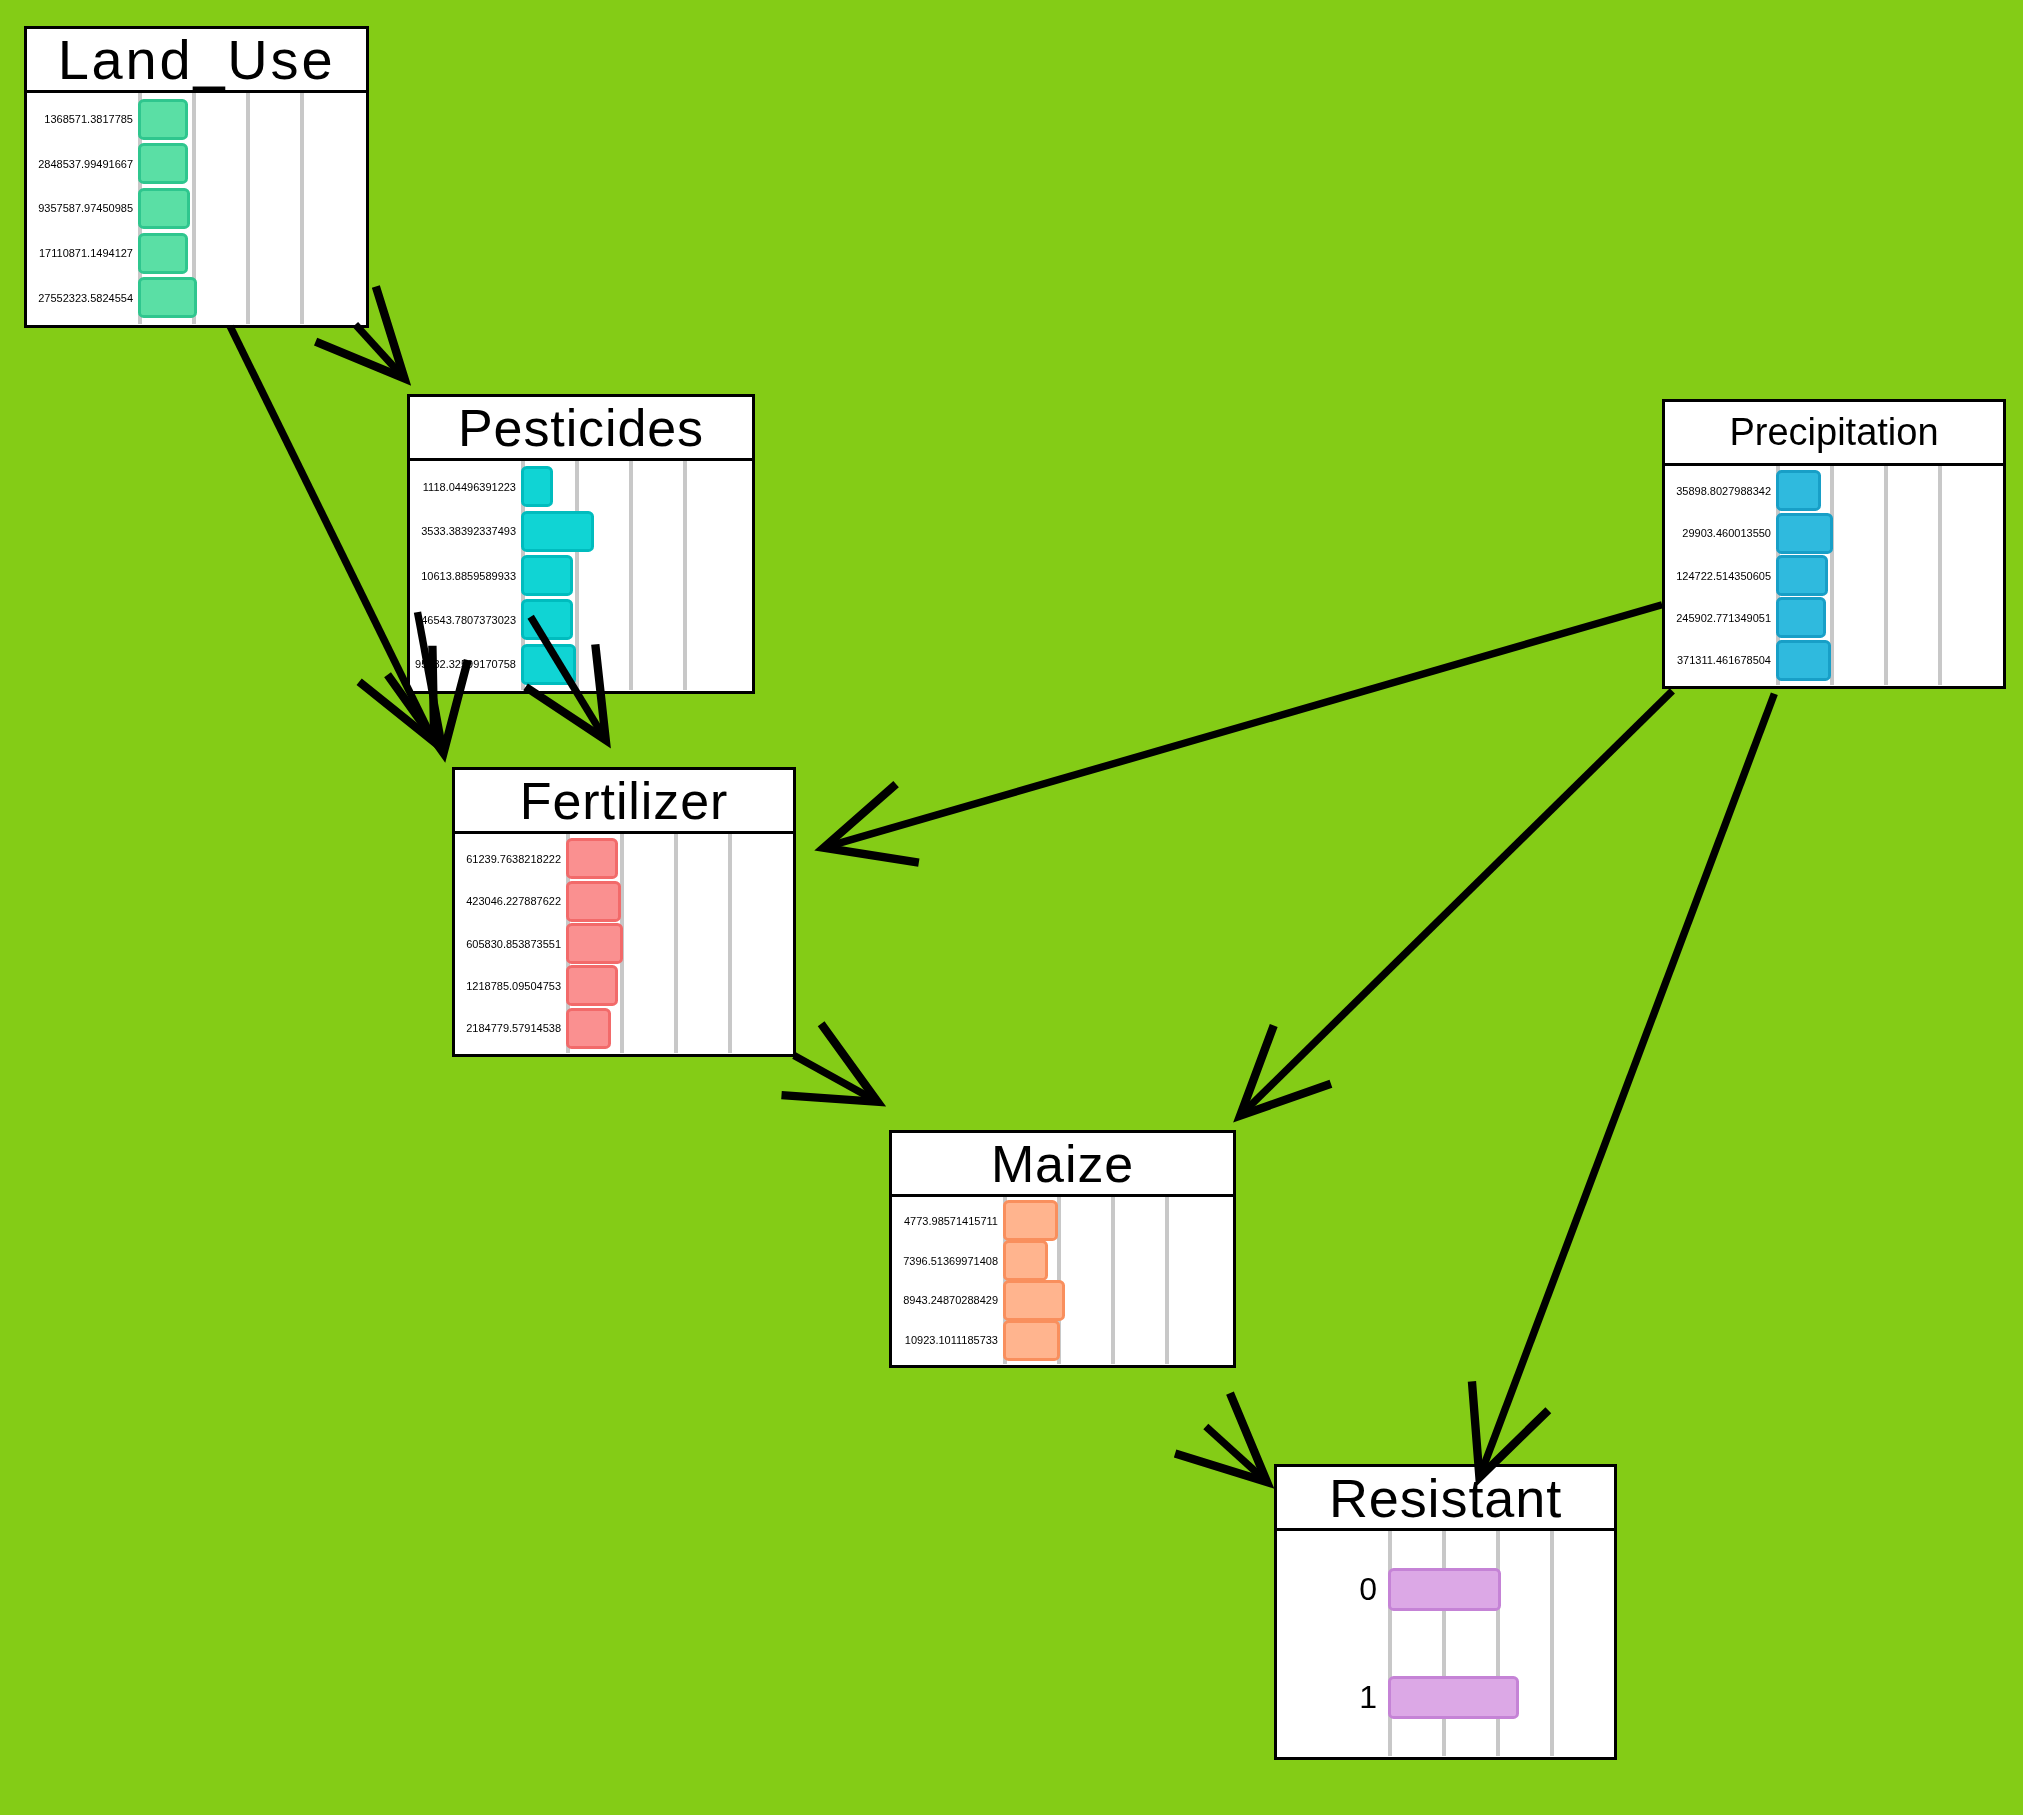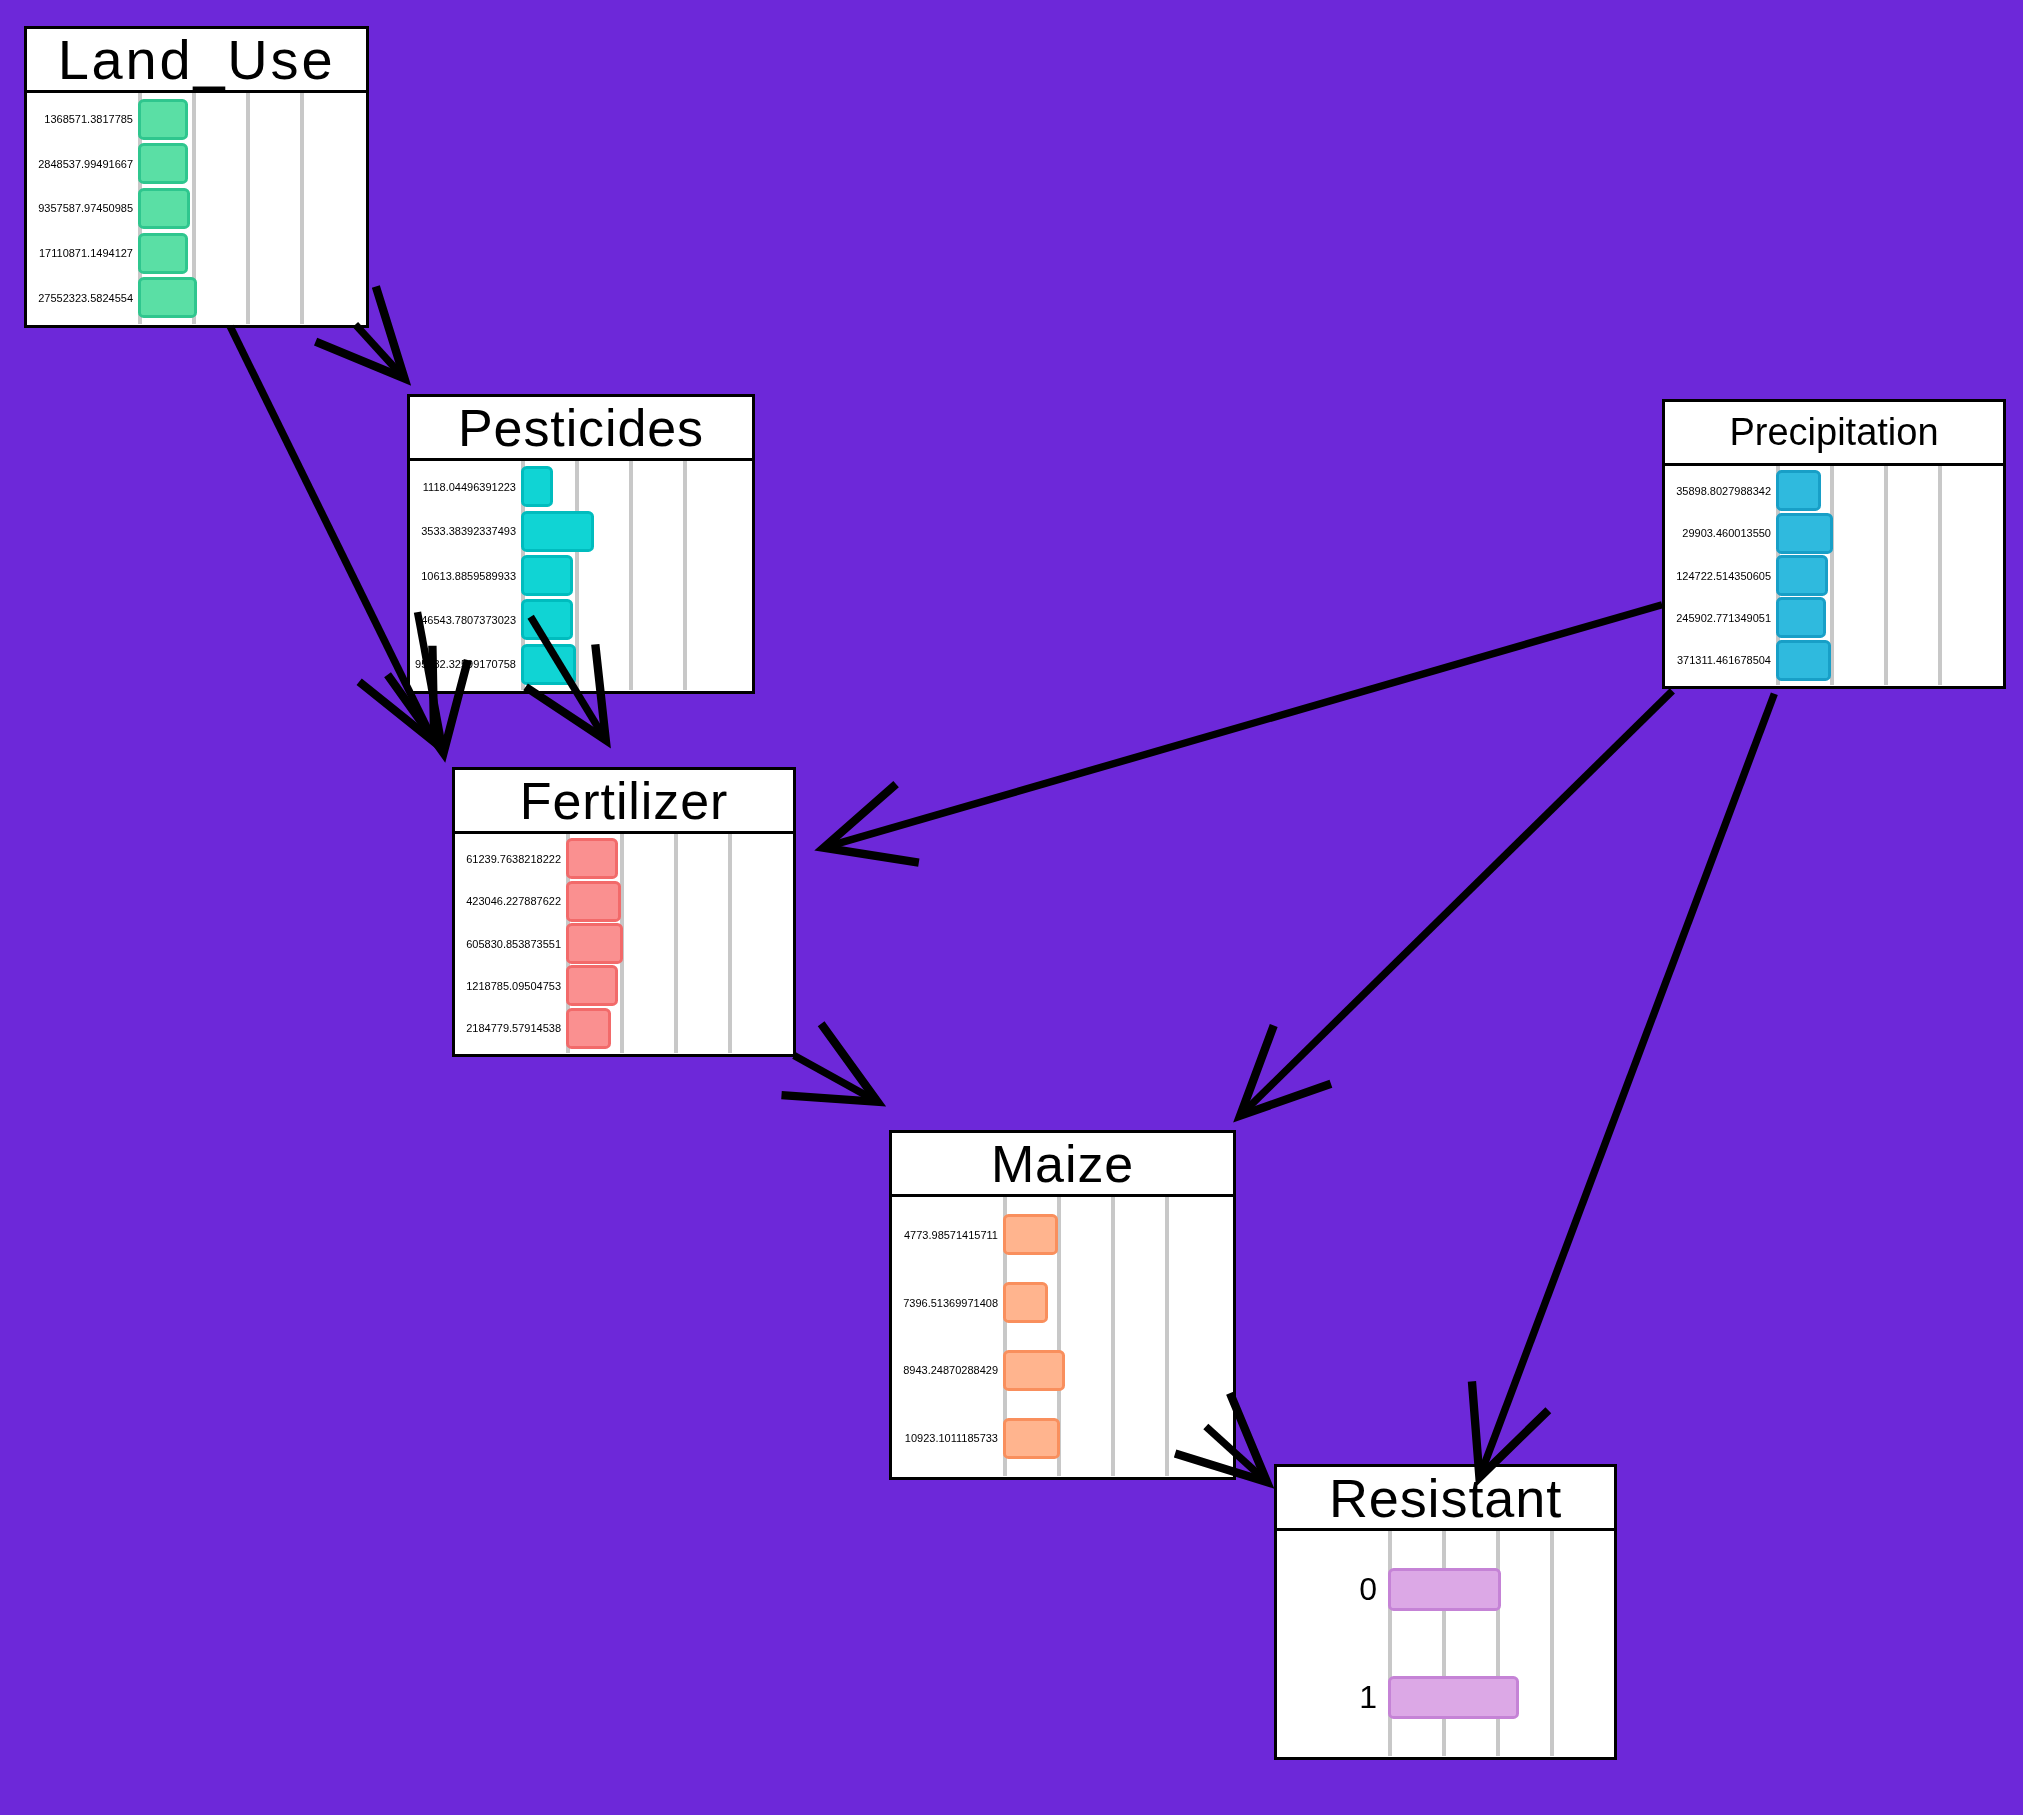--- a/index.html
+++ b/index.html
@@ -1,19 +1,19 @@
 <!DOCTYPE html>
 <html style="font-size:15px"><head>
 <meta charset="utf-8">
 <style>
   html,body{margin:0;padding:0;background:#ffffff;}
   .canvas{
     position:relative;
     width:2024px;height:1815px;
-    background:#6d28d9;
+    background:#84cc16;
     font-family:"Liberation Sans",sans-serif;
     overflow:hidden;
   }
   .edges-layer{
     position:absolute;left:0;top:0;width:2024px;height:1815px;
     pointer-events:none;z-index:5;
   }
   .node{
     position:absolute;
     background:#ffffff;
@@ -192,21 +192,21 @@
           <div class="bin-label">1218785.09504753</div>
           <div class="prob-bar" style="width: 46px; background: rgb(250, 144, 144); border-color: rgb(242, 106, 106);"></div>
         </div>
         <div class="hist-row">
           <div class="bin-label">2184779.57914538</div>
           <div class="prob-bar" style="width: 39px; background: rgb(250, 144, 144); border-color: rgb(242, 106, 106);"></div>
         </div>
       </div>
   </div>
 
-  <div class="node" id="node-maize" style="left:889px;top:1130px;width:347px;height:350px">
+  <div class="node" id="node-maize" style="left:889px;top:1130px;width:347px;height:238px">
     <div class="node-title">Maize</div>
     <div class="node-body">
         <div class="gridline" style="left: 111px;"></div>
         <div class="gridline" style="left: 165px;"></div>
         <div class="gridline" style="left: 219px;"></div>
         <div class="gridline" style="left: 273px;"></div>
         <div class="hist-row">
           <div class="bin-label">4773.98571415711</div>
           <div class="prob-bar" style="width: 49px; background: rgb(255, 180, 142); border-color: rgb(249, 143, 93);"></div>
         </div>

